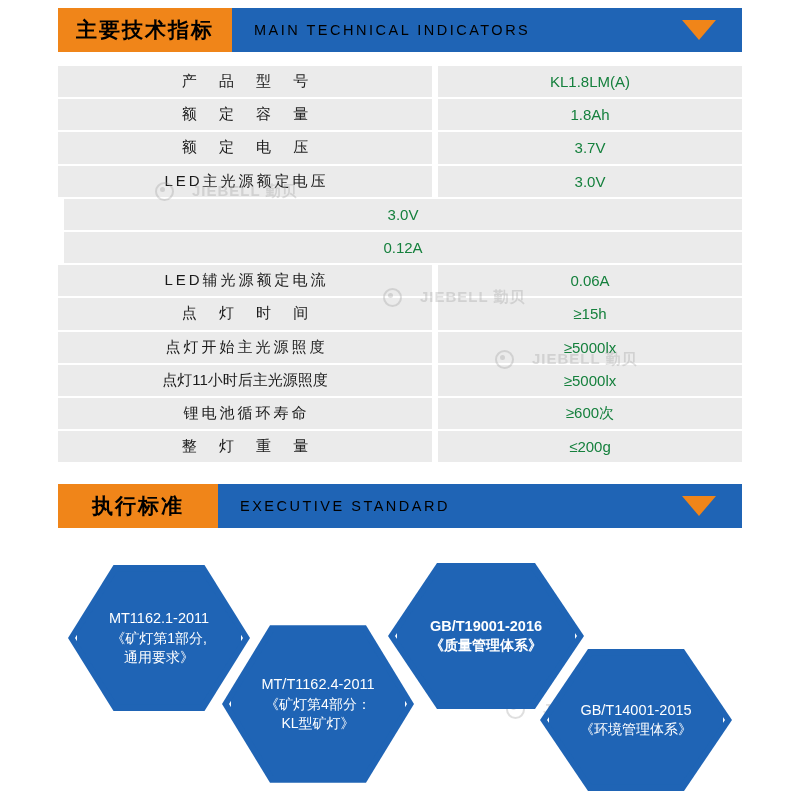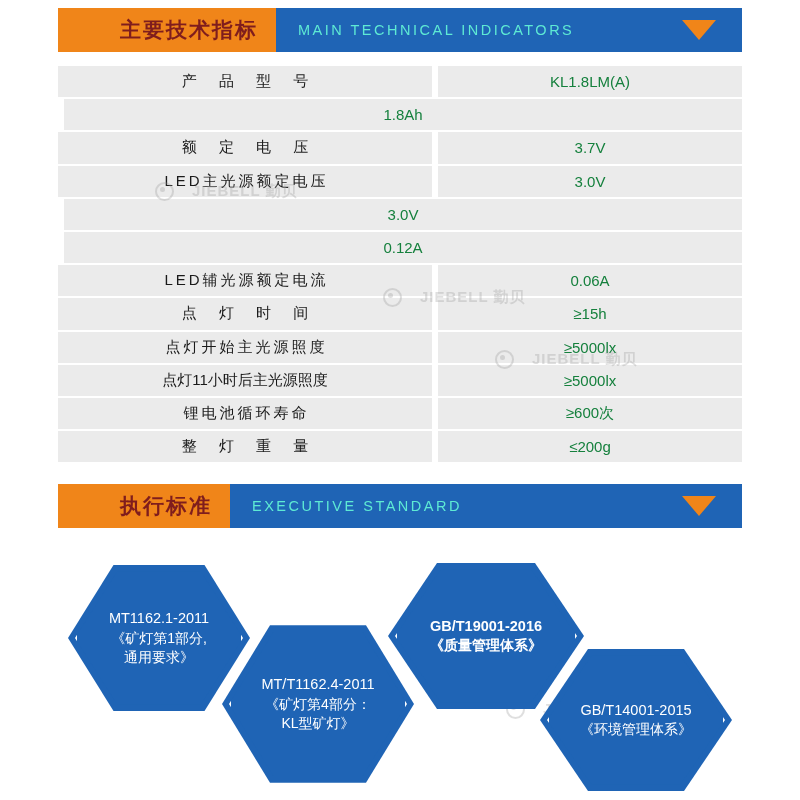--- a/index.html
+++ b/index.html
@@ -36,29 +36,28 @@
     background: #f08519;
     height: 44px;
     display: flex;
     align-items: center;
     justify-content: center;
     padding: 0 18px;
     min-width: 160px;
     box-sizing: border-box;
   }
   .section-bar .tab-label {
-    color: #7f1d1d;
+    color: #000000;
     font-size: 21px;
     font-weight: bold;
     letter-spacing: 2px;
     white-space: nowrap;
-    margin-left: 44px;
   }
   .section-bar .en-label {
-    color: #5eead4;
+    color: #000000;
     font-size: 14.5px;
     letter-spacing: 2.5px;
     margin-left: 22px;
     white-space: nowrap;
     text-align: center;
   }
   .section-bar .chevron {
     margin-left: auto;
     margin-right: 26px;
     width: 0;
@@ -205,20 +204,21 @@
   </div>
 
   <div class="spec-table">
 
     <div class="spec-row">
       <div class="spec-name spaced">产 品 型 号</div>
       <div class="spec-val">KL1.8LM(A)</div>
     </div>
 
     <div class="spec-row">
+      <div class="spec-name spaced">额 定 容 量</div>
       <div class="spec-val">1.8Ah</div>
     </div>
 
     <div class="spec-row">
       <div class="spec-name spaced">额 定 电 压</div>
       <div class="spec-val">3.7V</div>
     </div>
 
     <div class="spec-row">
       <div class="spec-name spaced-sm">LED主光源额定电压</div>

